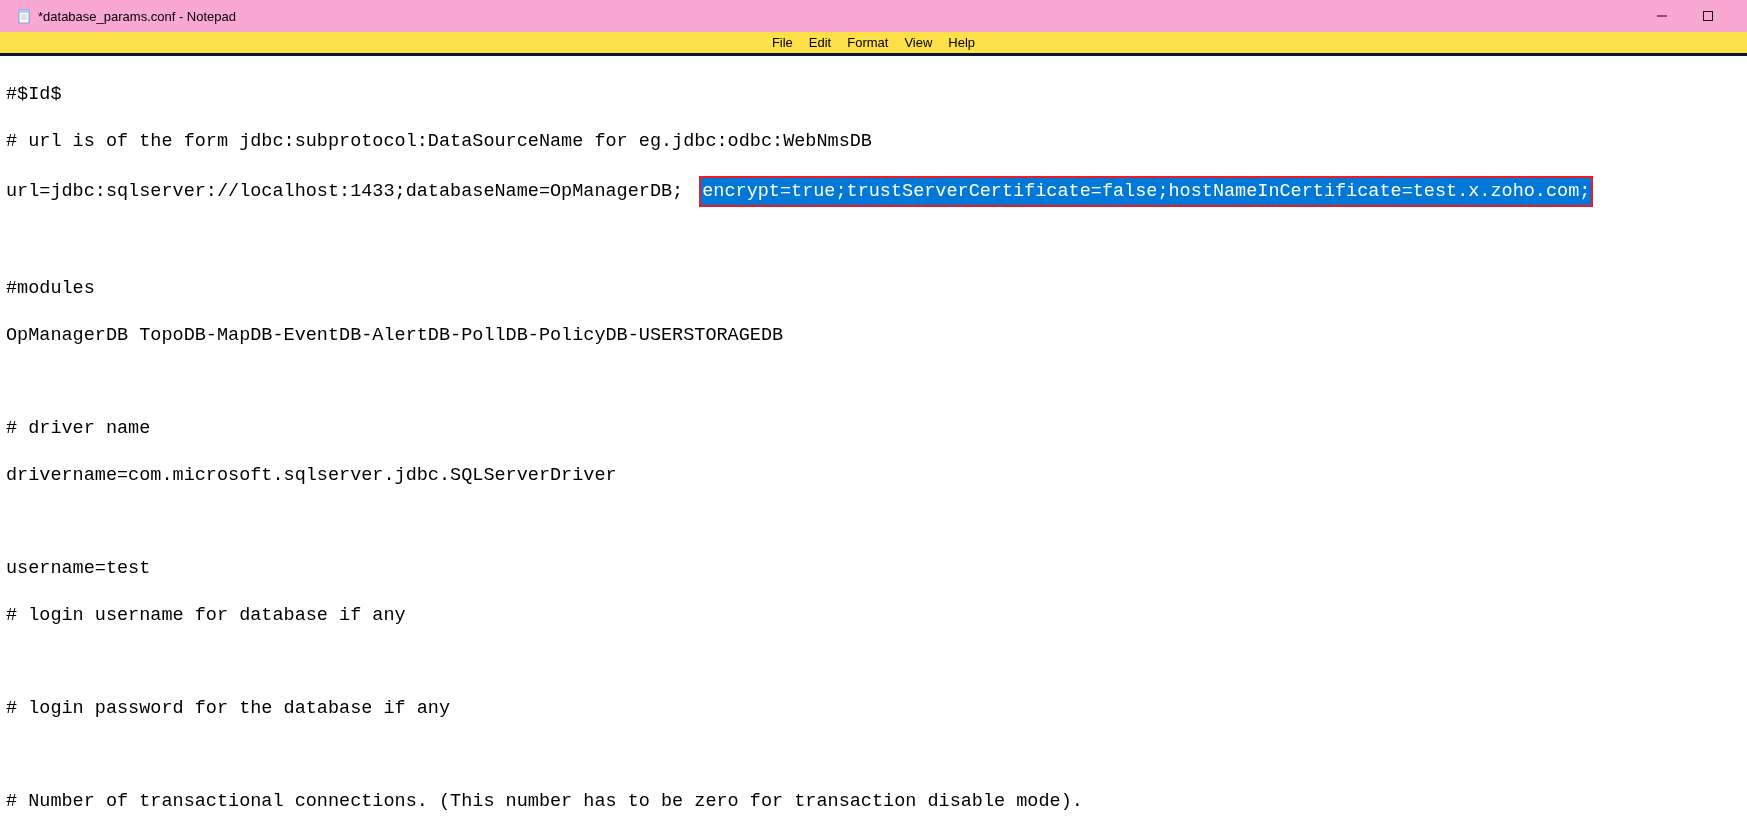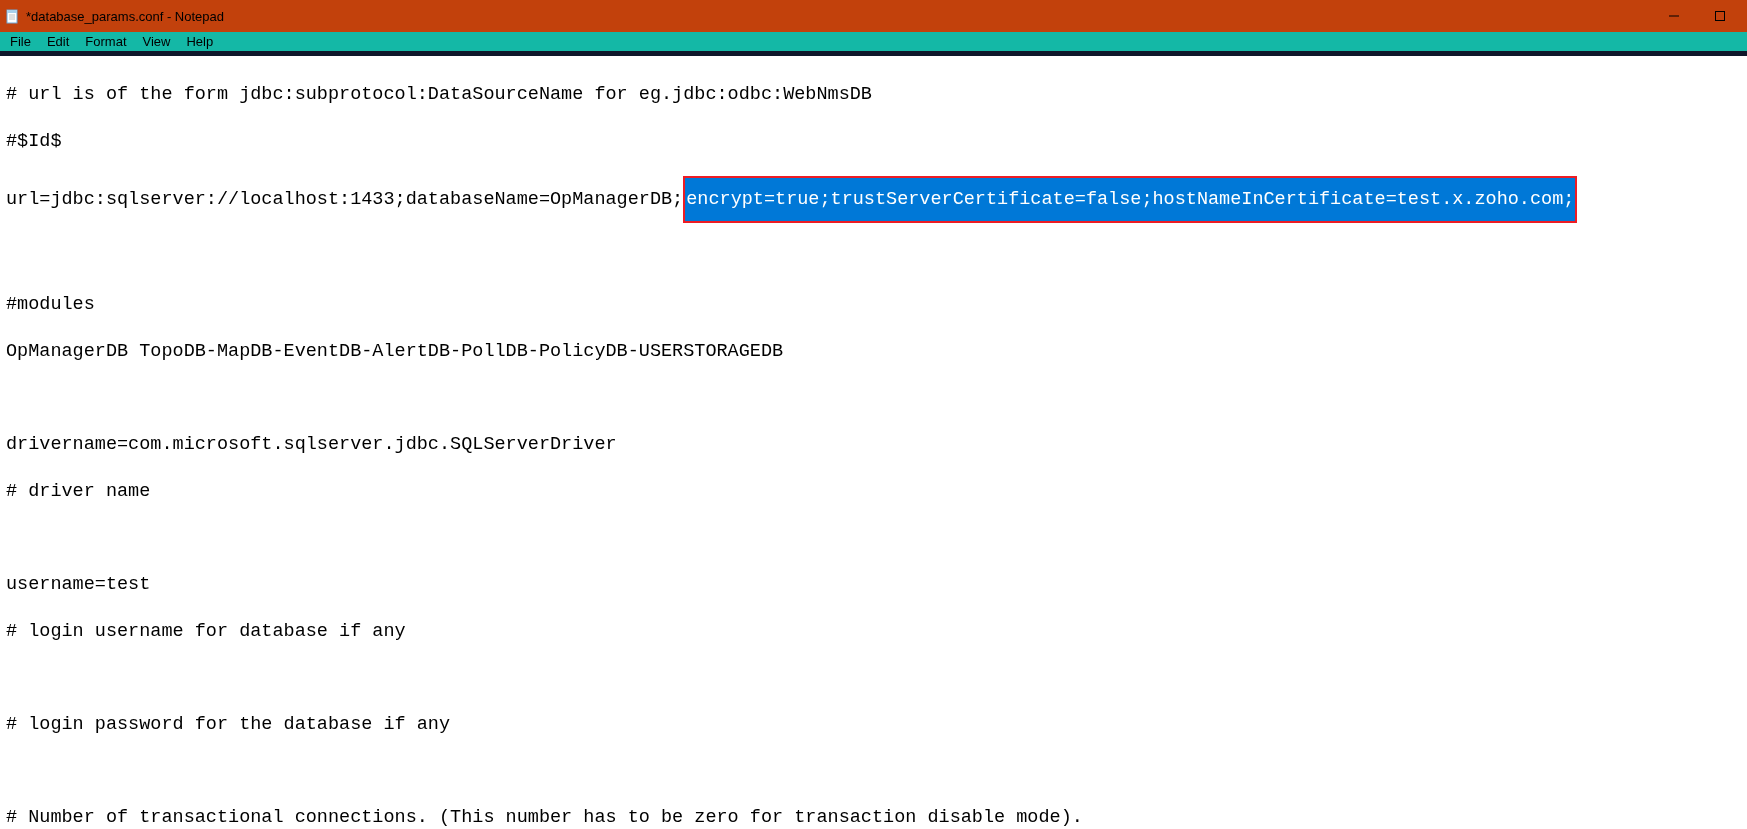--- a/index.html
+++ b/index.html
@@ -12,22 +12,22 @@
       font-size: 13px;
       background: #ffffff;
       width: 1747px;
       height: 829px;
       overflow: hidden;
     }
     .title-bar {
       height: 32px;
       display: flex;
       align-items: center;
-      padding: 0 4px;
-      background: #c2410c;
+      padding: 0 16px;
+      background: #f9a8d4;
       justify-content: space-between;
     }
     .title-left {
       display: flex;
       align-items: center;
       gap: 6px;
     }
     .app-icon {
       width: 16px;
       height: 16px;
@@ -61,22 +61,23 @@
       height: 10px;
       stroke: #000000;
       stroke-width: 1;
       fill: none;
     }
     .menu-bar {
       height: 24px;
       display: flex;
       align-items: center;
       padding: 0 2px;
-      border-bottom: 5px solid #0f172a;
-      background: #14b8a6;
+      border-bottom: 3px solid #0f172a;
+      background: #fde047;
+      justify-content: center;
     }
     .menu-item {
       padding: 2px 8px;
       font-size: 13px;
       color: #000000;
       cursor: pointer;
     }
     .editor {
       padding: 4px 6px;
       font-family: Consolas, "Courier New", monospace;
@@ -87,22 +88,22 @@
       letter-spacing: 0px;
     }
     .editor-line {
       min-height: 23.3px;
     }
     .highlight-box {
       display: inline-block;
       border: 2px solid #ed1c24;
       background: #0078d7;
       color: #ffffff;
-      padding: 12px 1px;
-      margin-left: 0px;
+      padding: 4px 1px;
+      margin-left: 16px;
       line-height: 19px;
       vertical-align: baseline;
     }
   </style>
 </head>
 <body>
 
 <div class="title-bar">
   <div class="title-left">
     <span class="app-icon">
@@ -132,29 +133,29 @@
 
 <div class="menu-bar">
   <span class="menu-item">File</span>
   <span class="menu-item">Edit</span>
   <span class="menu-item">Format</span>
   <span class="menu-item">View</span>
   <span class="menu-item">Help</span>
 </div>
 
 <div class="editor">
+<div class="editor-line">#$Id$</div>
 <div class="editor-line"># url is of the form jdbc:subprotocol:DataSourceName for eg.jdbc:odbc:WebNmsDB</div>
-<div class="editor-line">#$Id$</div>
 <div class="editor-line"><span>url=jdbc:sqlserver://localhost:1433;databaseName=OpManagerDB;</span><span class="highlight-box">encrypt=true;trustServerCertificate=false;hostNameInCertificate=test.x.zoho.com;</span></div>
 <div class="editor-line"></div>
 <div class="editor-line">#modules</div>
 <div class="editor-line">OpManagerDB TopoDB-MapDB-EventDB-AlertDB-PollDB-PolicyDB-USERSTORAGEDB</div>
 <div class="editor-line"></div>
+<div class="editor-line"># driver name</div>
 <div class="editor-line">drivername=com.microsoft.sqlserver.jdbc.SQLServerDriver</div>
-<div class="editor-line"># driver name</div>
 <div class="editor-line"></div>
 <div class="editor-line">username=test</div>
 <div class="editor-line"># login username for database if any</div>
 <div class="editor-line"></div>
 <div class="editor-line"># login password for the database if any</div>
 <div class="editor-line"></div>
 <div class="editor-line"># Number of transactional connections. (This number has to be zero for transaction disable mode).</div>
 
 
 

